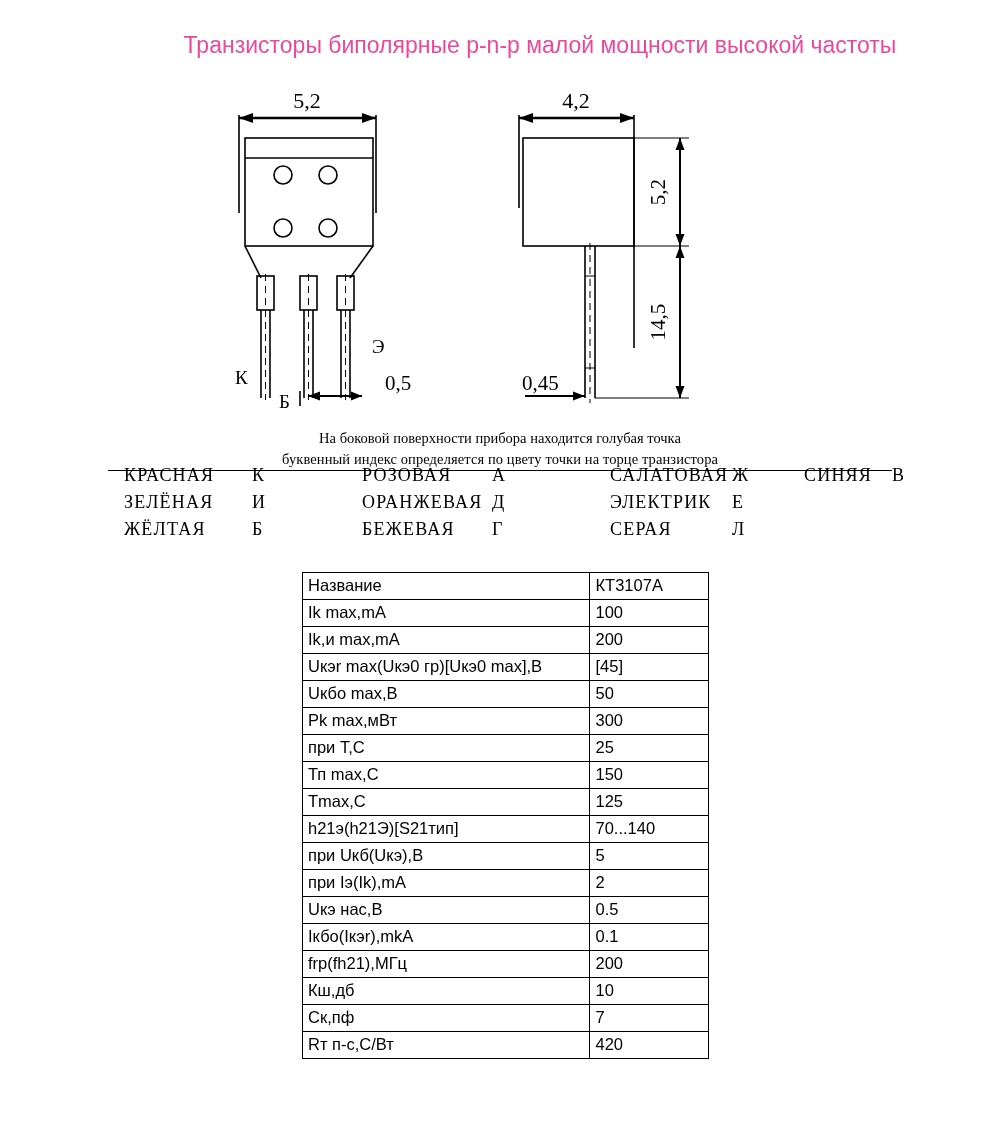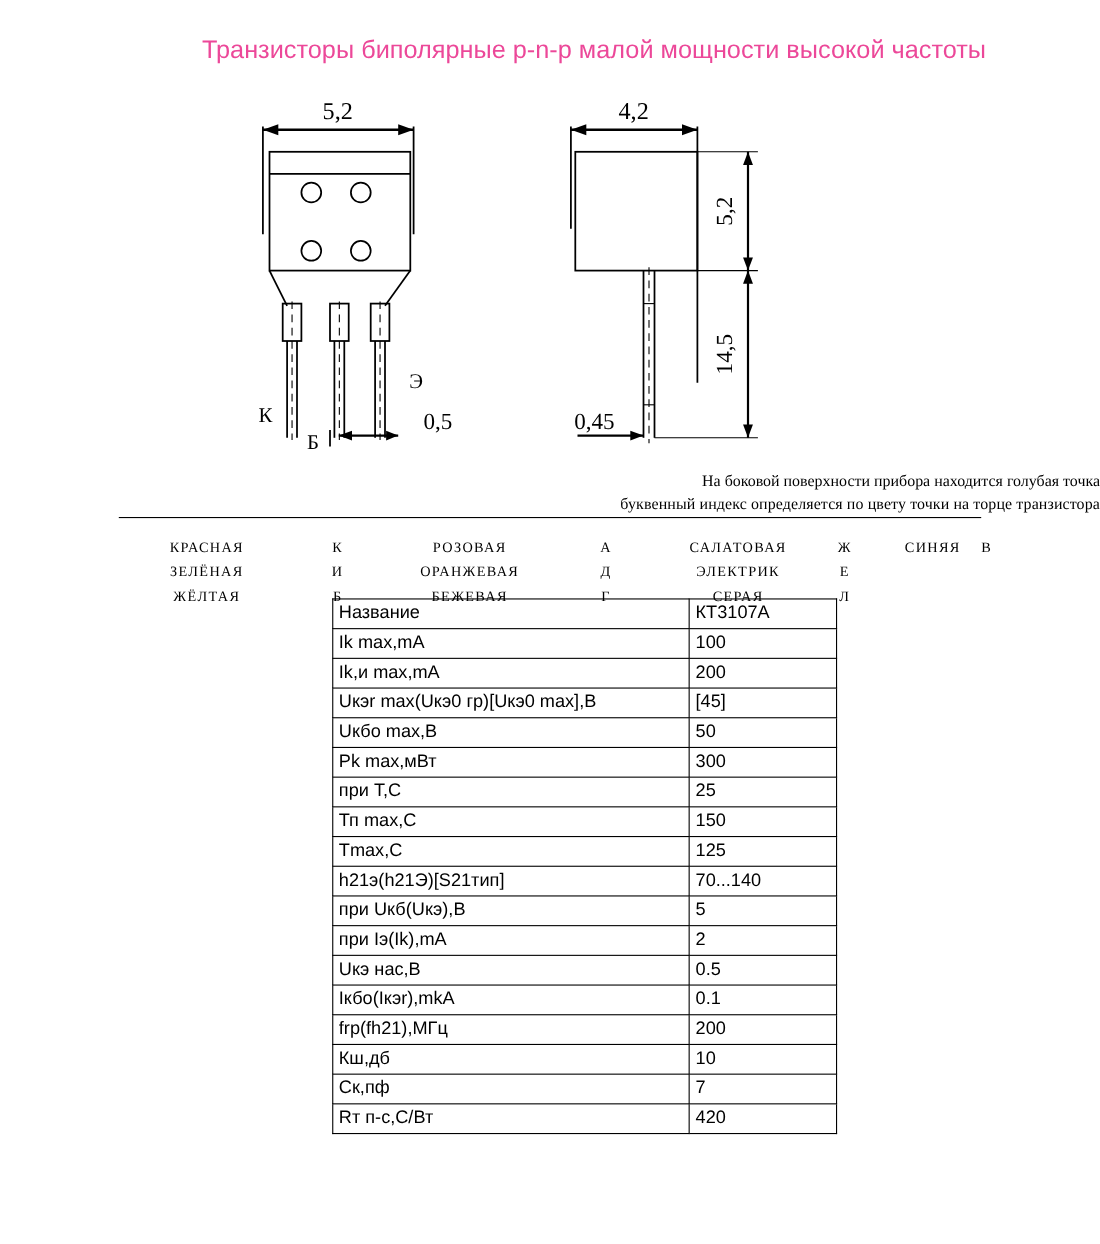--- a/index.html
+++ b/index.html
@@ -42,70 +42,69 @@
     height: 400px;
   }
   .drawing svg { display: block; }
 
   
   .notes {
     position: absolute;
     top: 428px;
     left: 0;
     width: 1000px;
-    text-align: right;
+    text-align: center;
     font-family: "Liberation Serif", serif;
     font-size: 14.5px;
     color: #000;
     line-height: 1.42;
   }
   .notes .line2 { letter-spacing: 0.1px; }
 
   .notes-underline {
     position: absolute;
     top: 470px;
     left: 108px;
     width: 784px;
     height: 1px;
     background: #000;
   }
 
   
   .legend {
     position: absolute;
-    top: 487px;
+    top: 462px;
     left: 124px;
     width: 790px;
     font-family: "Liberation Serif", serif;
-    font-size: 13px;
+    font-size: 18px;
     letter-spacing: 1.2px;
-    text-align: center;
   }
   .legend table {
     border-collapse: collapse;
   }
   .legend td {
     padding: 3px 0;
     white-space: nowrap;
     vertical-align: top;
   }
   .legend td.c-name   { width: 128px; }
   .legend td.c-code   { width: 110px; }
   .legend td.c-name2  { width: 130px; }
   .legend td.c-code2  { width: 118px; }
   .legend td.c-name3  { width: 122px; font-family: Liberation Serif, serif; }
   .legend td.c-code3  { width: 72px; }
   .legend td.c-name4  { width: 88px; }
 
   
   .param-table {
     position: absolute;
-    top: 544px;
+    top: 572px;
     left: 302px;
-    width: 459px;
+    width: 407px;
     border-collapse: collapse;
     font-family: "Liberation Sans", sans-serif;
     font-size: 16.5px;
     padding-left: 28px;
   }
   .param-table td {
     border: 1px solid #000;
     padding: 2px 5px 3px 5px;
     height: 21px;
     line-height: 1.1;

